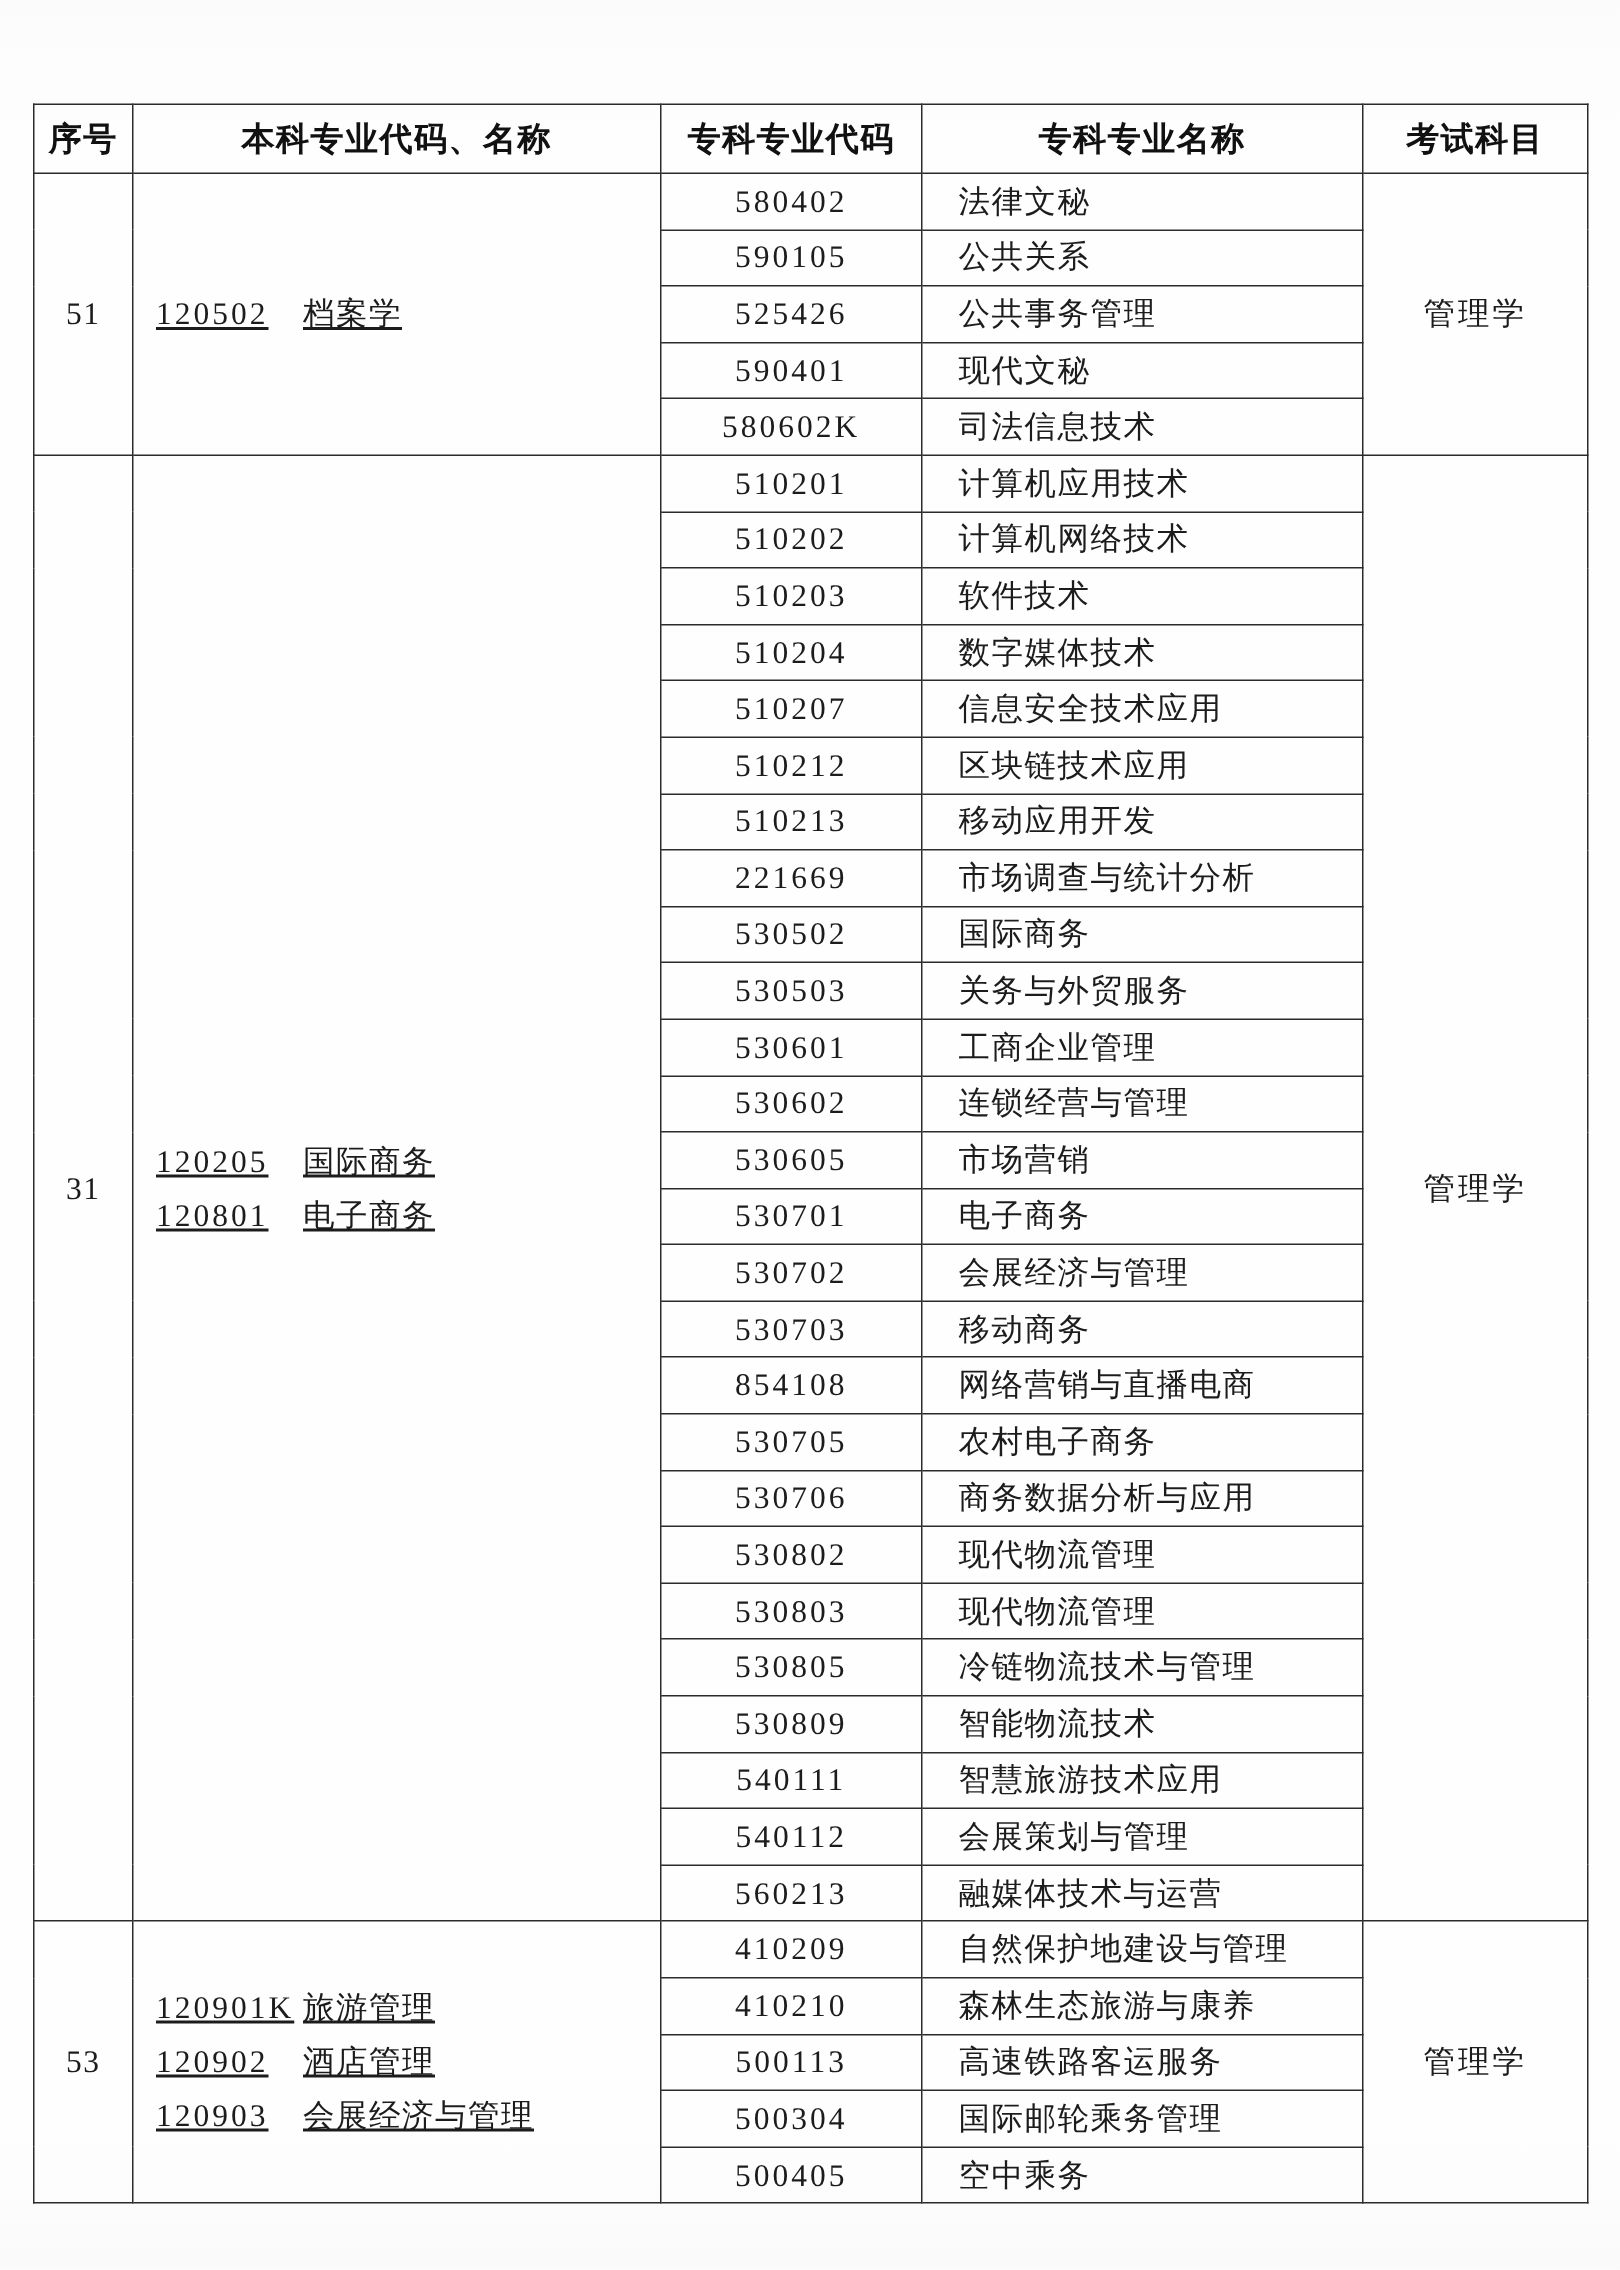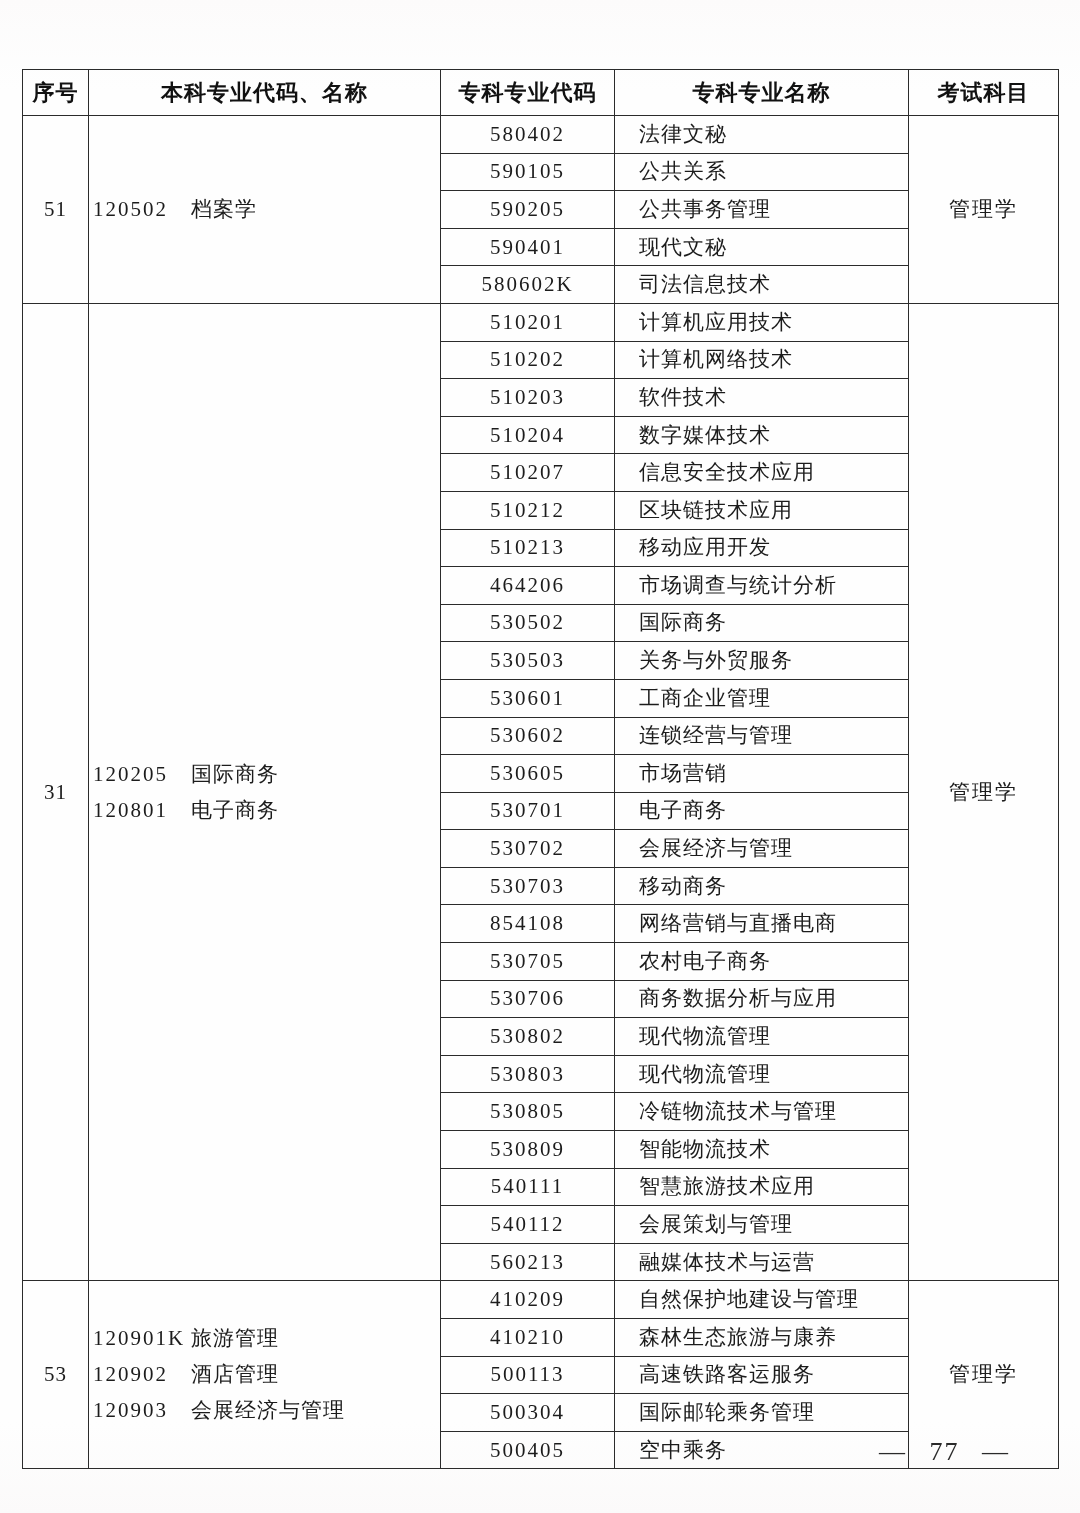--- a/index.html
+++ b/index.html
@@ -51,21 +51,22 @@
     height: 36.6px;
     font-size: 21px;
     line-height: 1.1;
   }
   td.seq {
     text-align: center;
     letter-spacing: 1px;
     font-family: Liberation Serif, serif;
   }
   td.undergrad {
-    padding-left: 4px;
+    padding-left: 15px;
+    text-decoration: underline;
   }
   .u-line {
     display: flex;
     align-items: center;
     height: 36px;
   }
   .u-code {
     width: 98px;
     flex: 0 0 98px;
     letter-spacing: 2px;
@@ -131,21 +132,21 @@
           </td>
           <td class="ccode">580402</td>
           <td class="cname">法律文秘</td>
           <td class="exam" rowspan="5">管理学</td>
         </tr>
         <tr>
           <td class="ccode">590105</td>
           <td class="cname">公共关系</td>
         </tr>
         <tr>
-          <td class="ccode">590205</td>
+          <td class="ccode">525426</td>
           <td class="cname">公共事务管理</td>
         </tr>
         <tr>
           <td class="ccode">590401</td>
           <td class="cname">现代文秘</td>
         </tr>
         <tr>
           <td class="ccode">580602K</td>
           <td class="cname">司法信息技术</td>
         </tr>
@@ -183,21 +184,21 @@
         </tr>
         <tr>
           <td class="ccode">510212</td>
           <td class="cname">区块链技术应用</td>
         </tr>
         <tr>
           <td class="ccode">510213</td>
           <td class="cname">移动应用开发</td>
         </tr>
         <tr>
-          <td class="ccode">464206</td>
+          <td class="ccode">221669</td>
           <td class="cname">市场调查与统计分析</td>
         </tr>
         <tr>
           <td class="ccode">530502</td>
           <td class="cname">国际商务</td>
         </tr>
         <tr>
           <td class="ccode">530503</td>
           <td class="cname">关务与外贸服务</td>
         </tr>
@@ -297,15 +298,14 @@
           <td class="ccode">500304</td>
           <td class="cname">国际邮轮乘务管理</td>
         </tr>
         <tr>
           <td class="ccode">500405</td>
           <td class="cname">空中乘务</td>
         </tr>
       </tbody>
   </table>
 
-  <div class="page-number">— 77 —</div>
 
 </div>
 
 </body></html>

